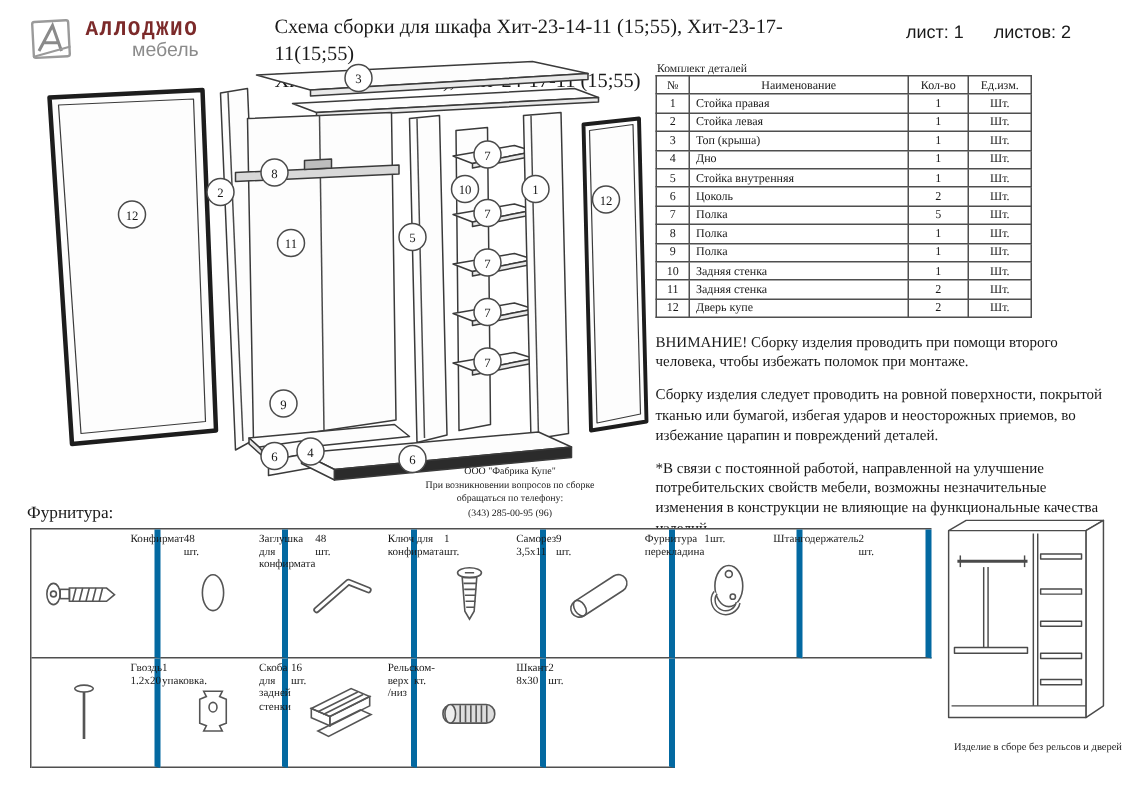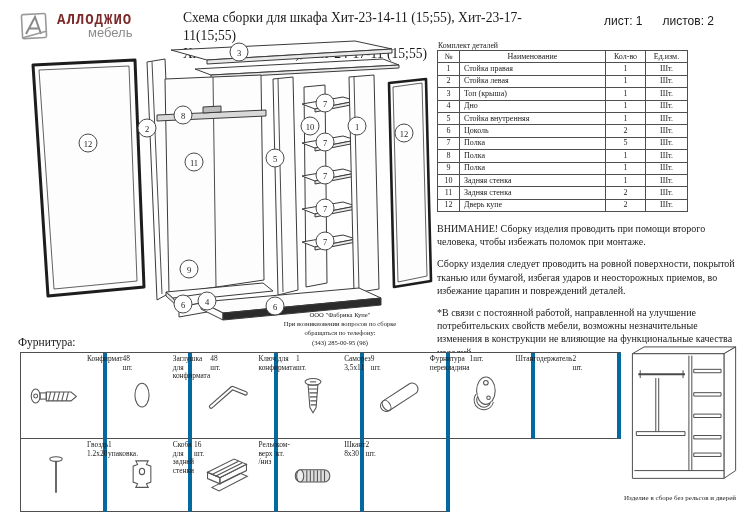--- a/index.html
+++ b/index.html
@@ -49,21 +49,21 @@
            grid-template-columns:repeat(7,1fr);grid-template-rows:86px 73px;
            border-top:1px solid #4f4f4f;border-left:1px solid #4f4f4f;background:#fff}
   .hw-cell{border-right:4px solid #0369a1;border-bottom:1px solid #4f4f4f;
            padding:2px 4px;display:flex;flex-direction:row;min-width:0}
   .hw-img{flex:1;display:flex;align-items:center;justify-content:center;min-height:0}
   .hw-img svg{width:62px;height:46px}
   .hw-name{font-size:7.4px;line-height:1.15;white-space:normal}
   .hw-qty{font-size:7.4px;line-height:1.15;padding-bottom:1px}
 
   .assembled{left:626px;top:344px;width:118px;height:148px}
-  .assembled-caption{left:612px;top:494px;width:136px;text-align:center;font-size:7px;line-height:1.2}
+  .assembled-caption{left:612px;top:494px;width:136px;text-align:right;font-size:7px;line-height:1.2}
 
   svg .ln{stroke:#4a4a4a;fill:none;stroke-width:1}
 </style>
 </head>
 <body>
 
 <div class="abs logo-box">
   <svg viewBox="0 0 30 30">
     <rect x="2" y="3" width="24" height="24" rx="1.5" fill="#fff" stroke="#9a9a9a" stroke-width="1.6" transform="rotate(-3 15 15)"></rect>
     <path d="M6 23 L15 6 L21 23 M9.5 17.5 H18.5" stroke="#8a8a8a" stroke-width="2" fill="none"></path>

